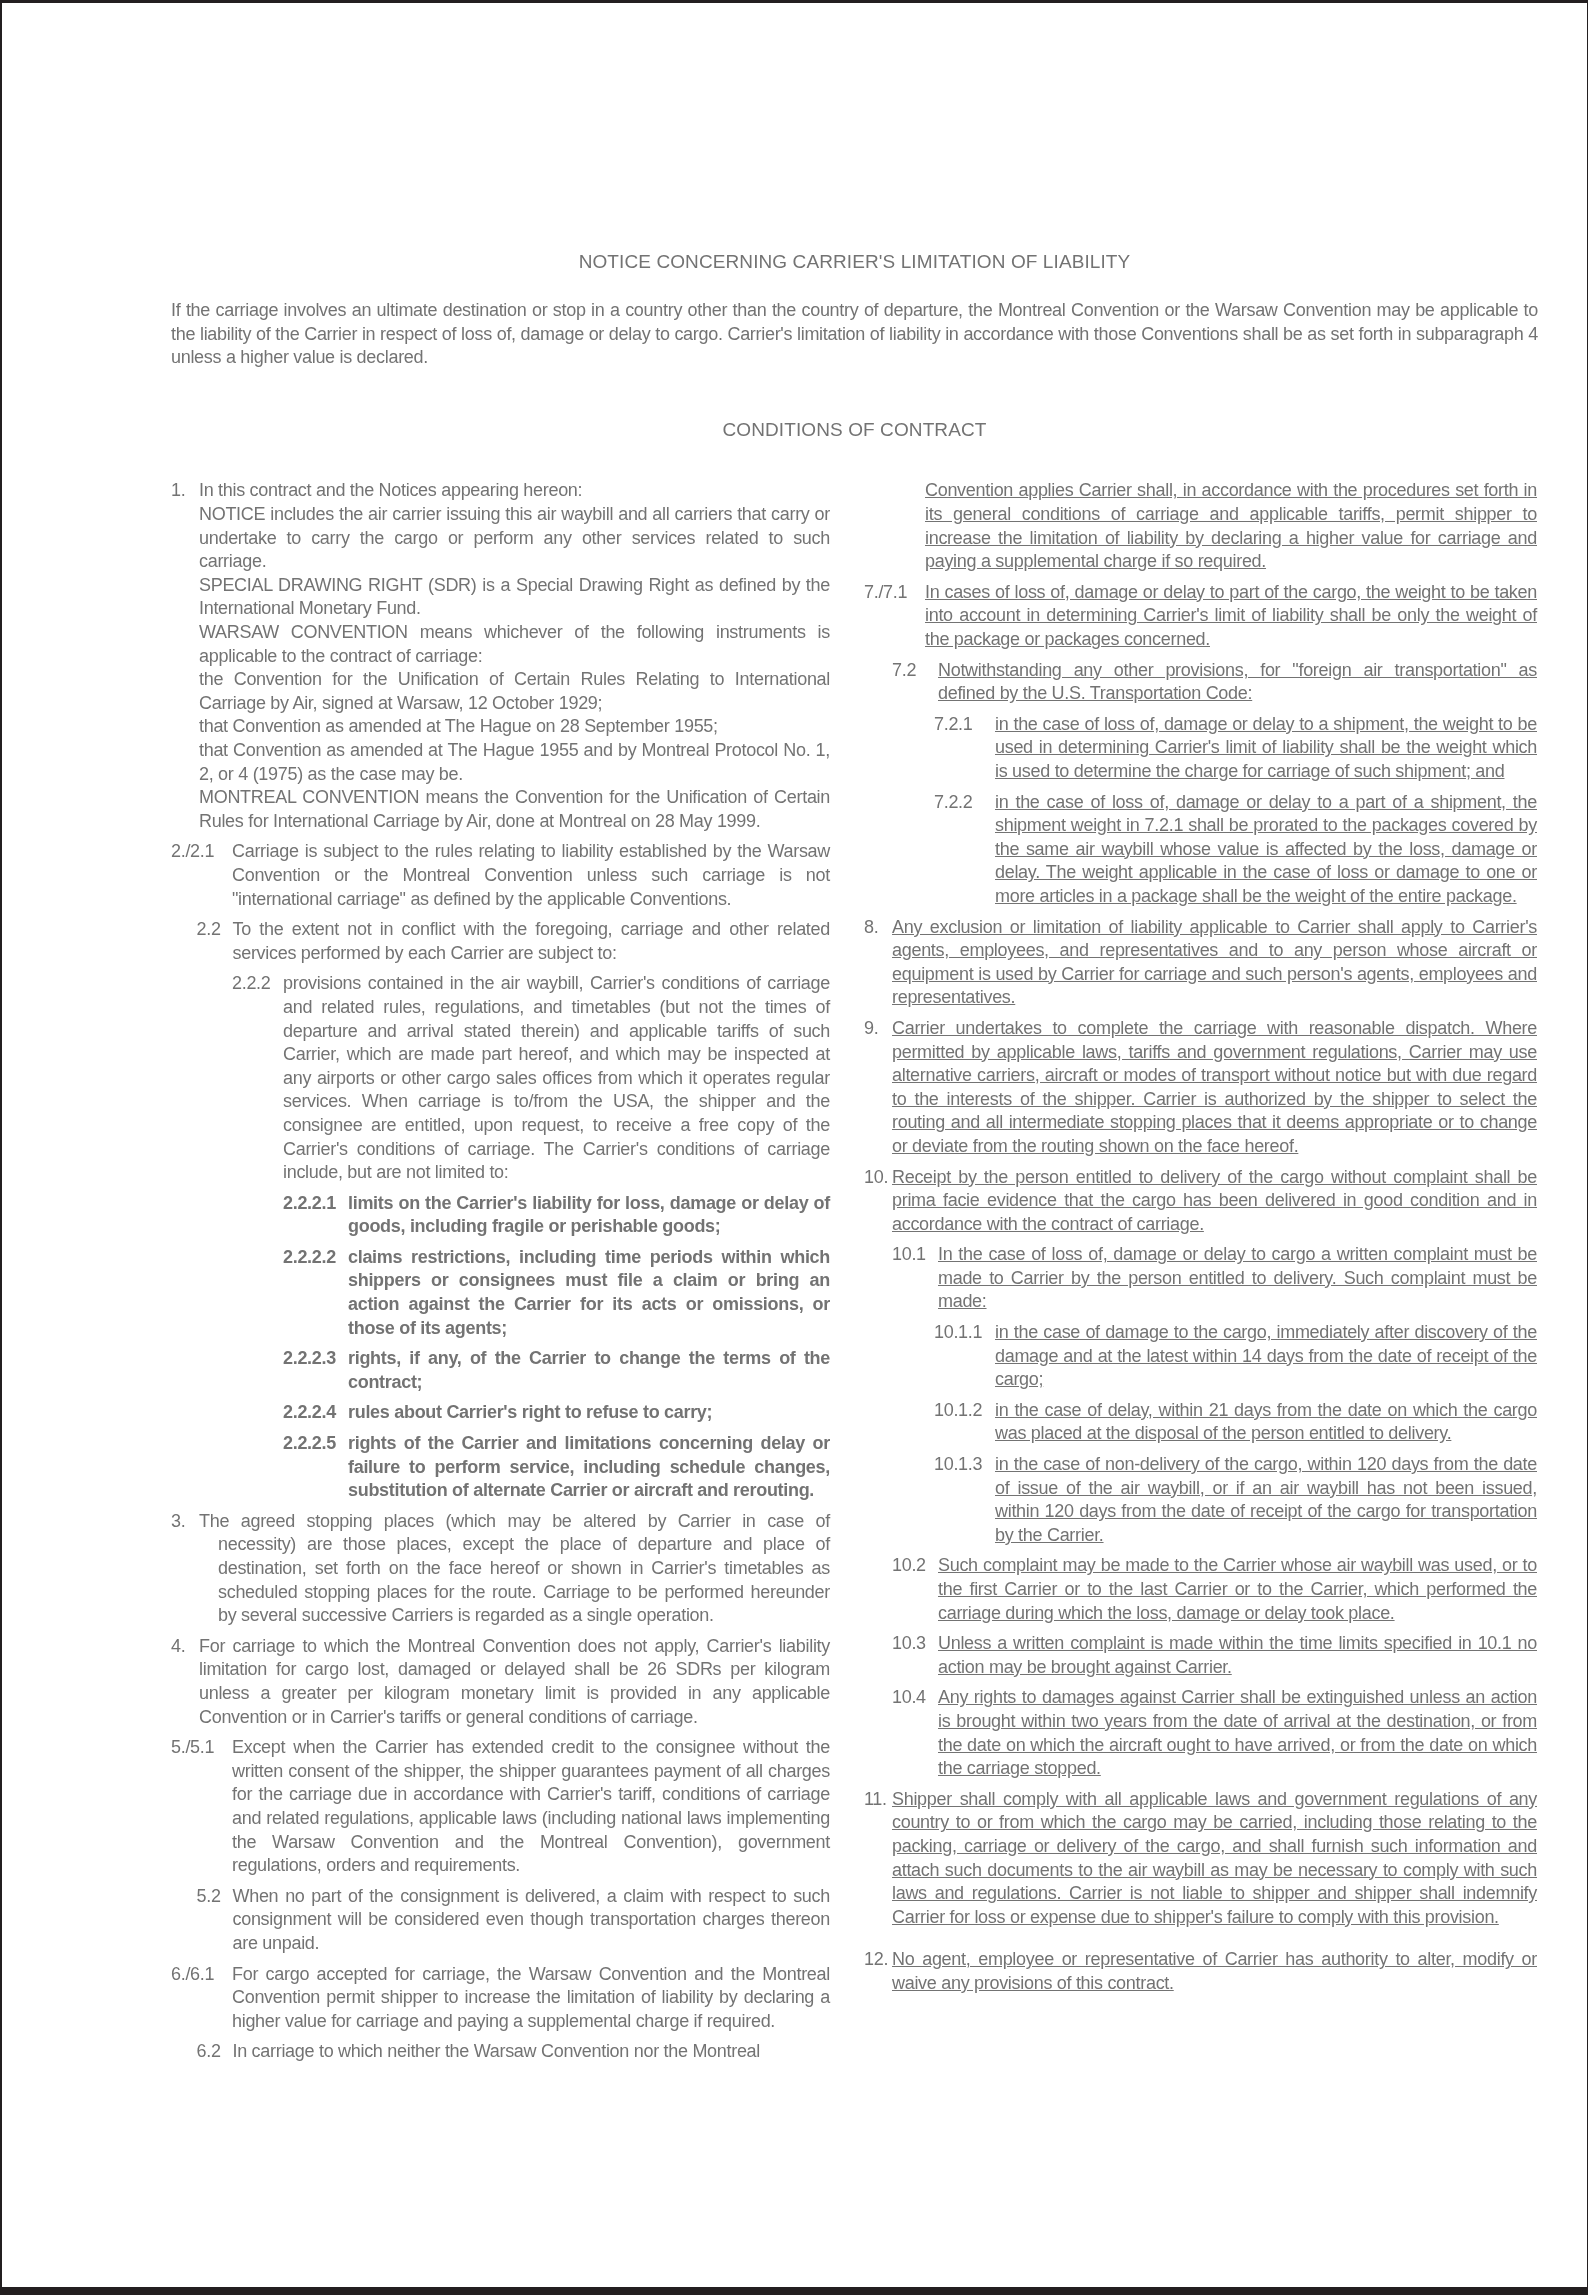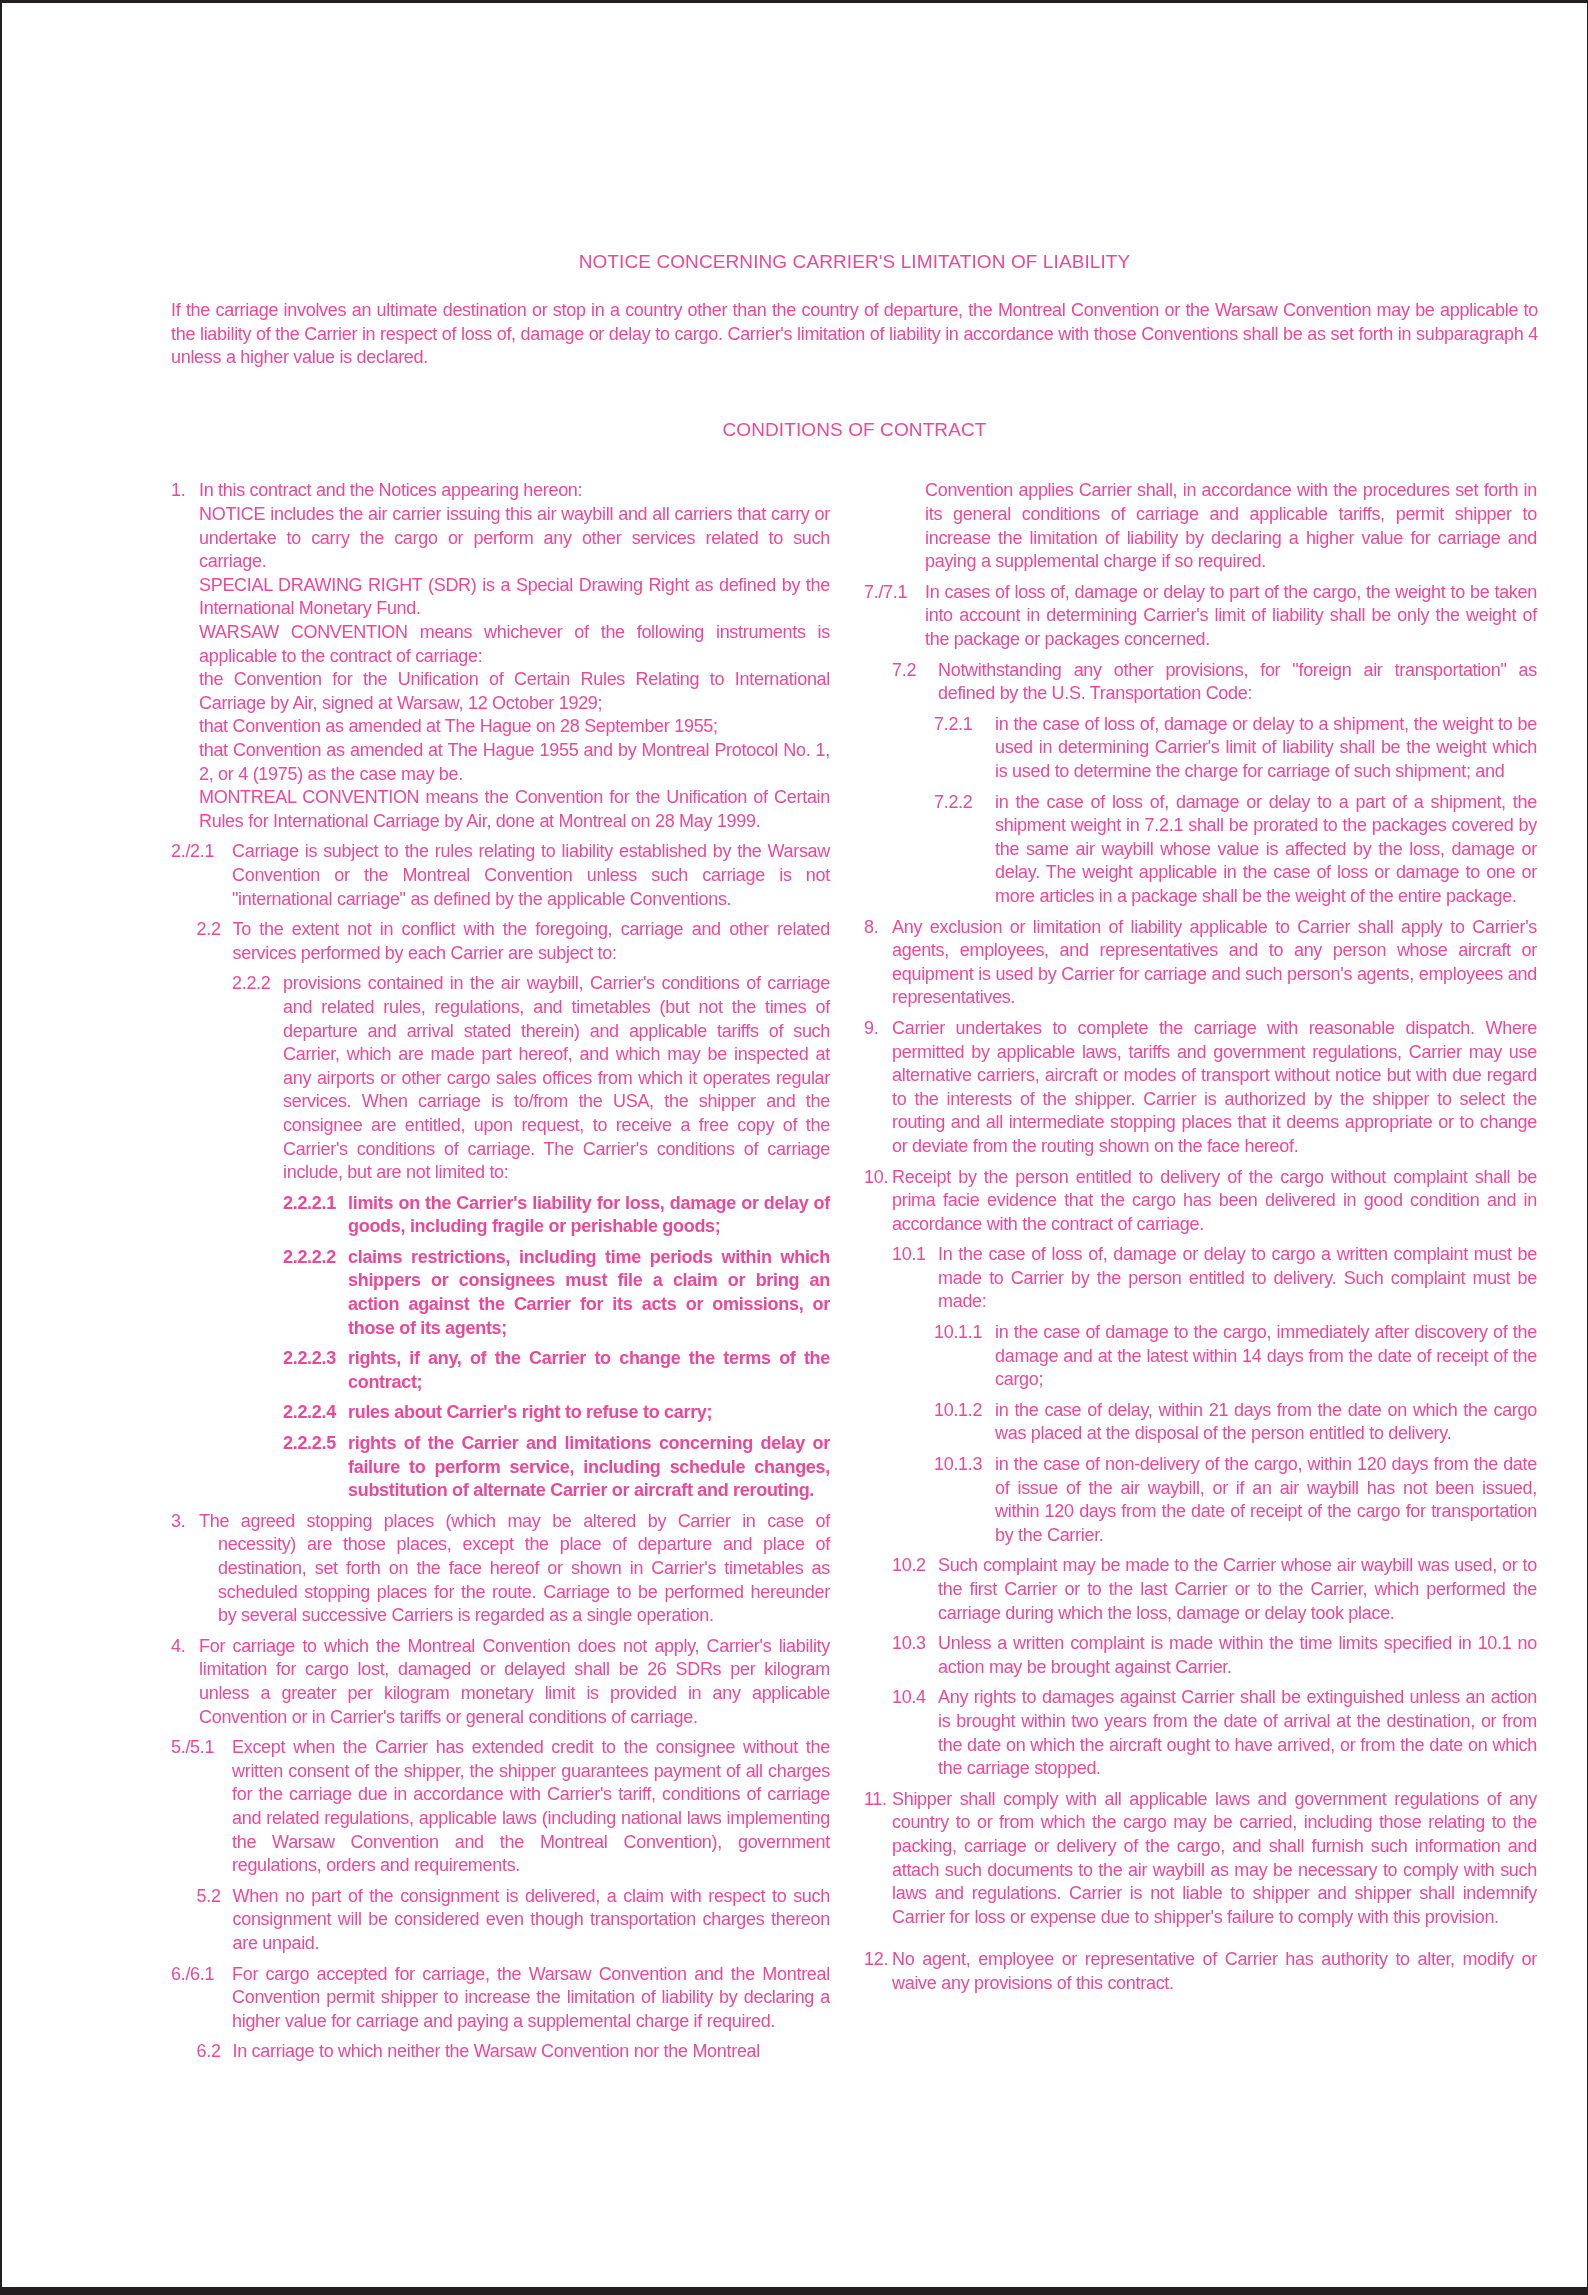--- a/index.html
+++ b/index.html
@@ -7,33 +7,33 @@
     position:relative;
     width:1589px;height:2295px;
     box-sizing:border-box;
     background:#ffffff;
     border-top:3.2px solid #231f20;
     border-left:2.6px solid #231f20;
     border-right:2.6px solid #231f20;
     border-bottom:8.3px solid #231f20;
     overflow:hidden;
     font-family:"Liberation Sans","DejaVu Sans",sans-serif;
-    color:#ec4899;
+    color:#737373;
     font-size:18px;
     letter-spacing:-0.3px;
     line-height:23.6px;
   }
   .doc-header{padding:247px 49px 0 169px;}
   .h-center{text-align:center;font-size:19px;letter-spacing:0.1px;}
   .intro{margin-top:25.5px;text-align:justify;}
   .cond-head{margin-top:48px;}
   .columns{display:flex;padding:0 49px 0 169px;margin-top:38px;}
   .col{box-sizing:border-box;}
   .col-left{width:659px;margin-right:34px;}
-  .col-right{width:673px;}
+  .col-right{width:673px;text-decoration:underline;}
   .block{margin-bottom:7px;}
   .block.gap-lg{margin-bottom:19px;}
   .item{text-align:justify;}
   .lbl{display:inline-block;text-indent:0;white-space:pre;}
   
   .l1{padding-left:28px;text-indent:-28px;}
   .l1 .lbl{width:28px;}
   
   .l1.deep{padding-left:47px;text-indent:-47px;}
   .l1.deep .lbl{width:28px;}

